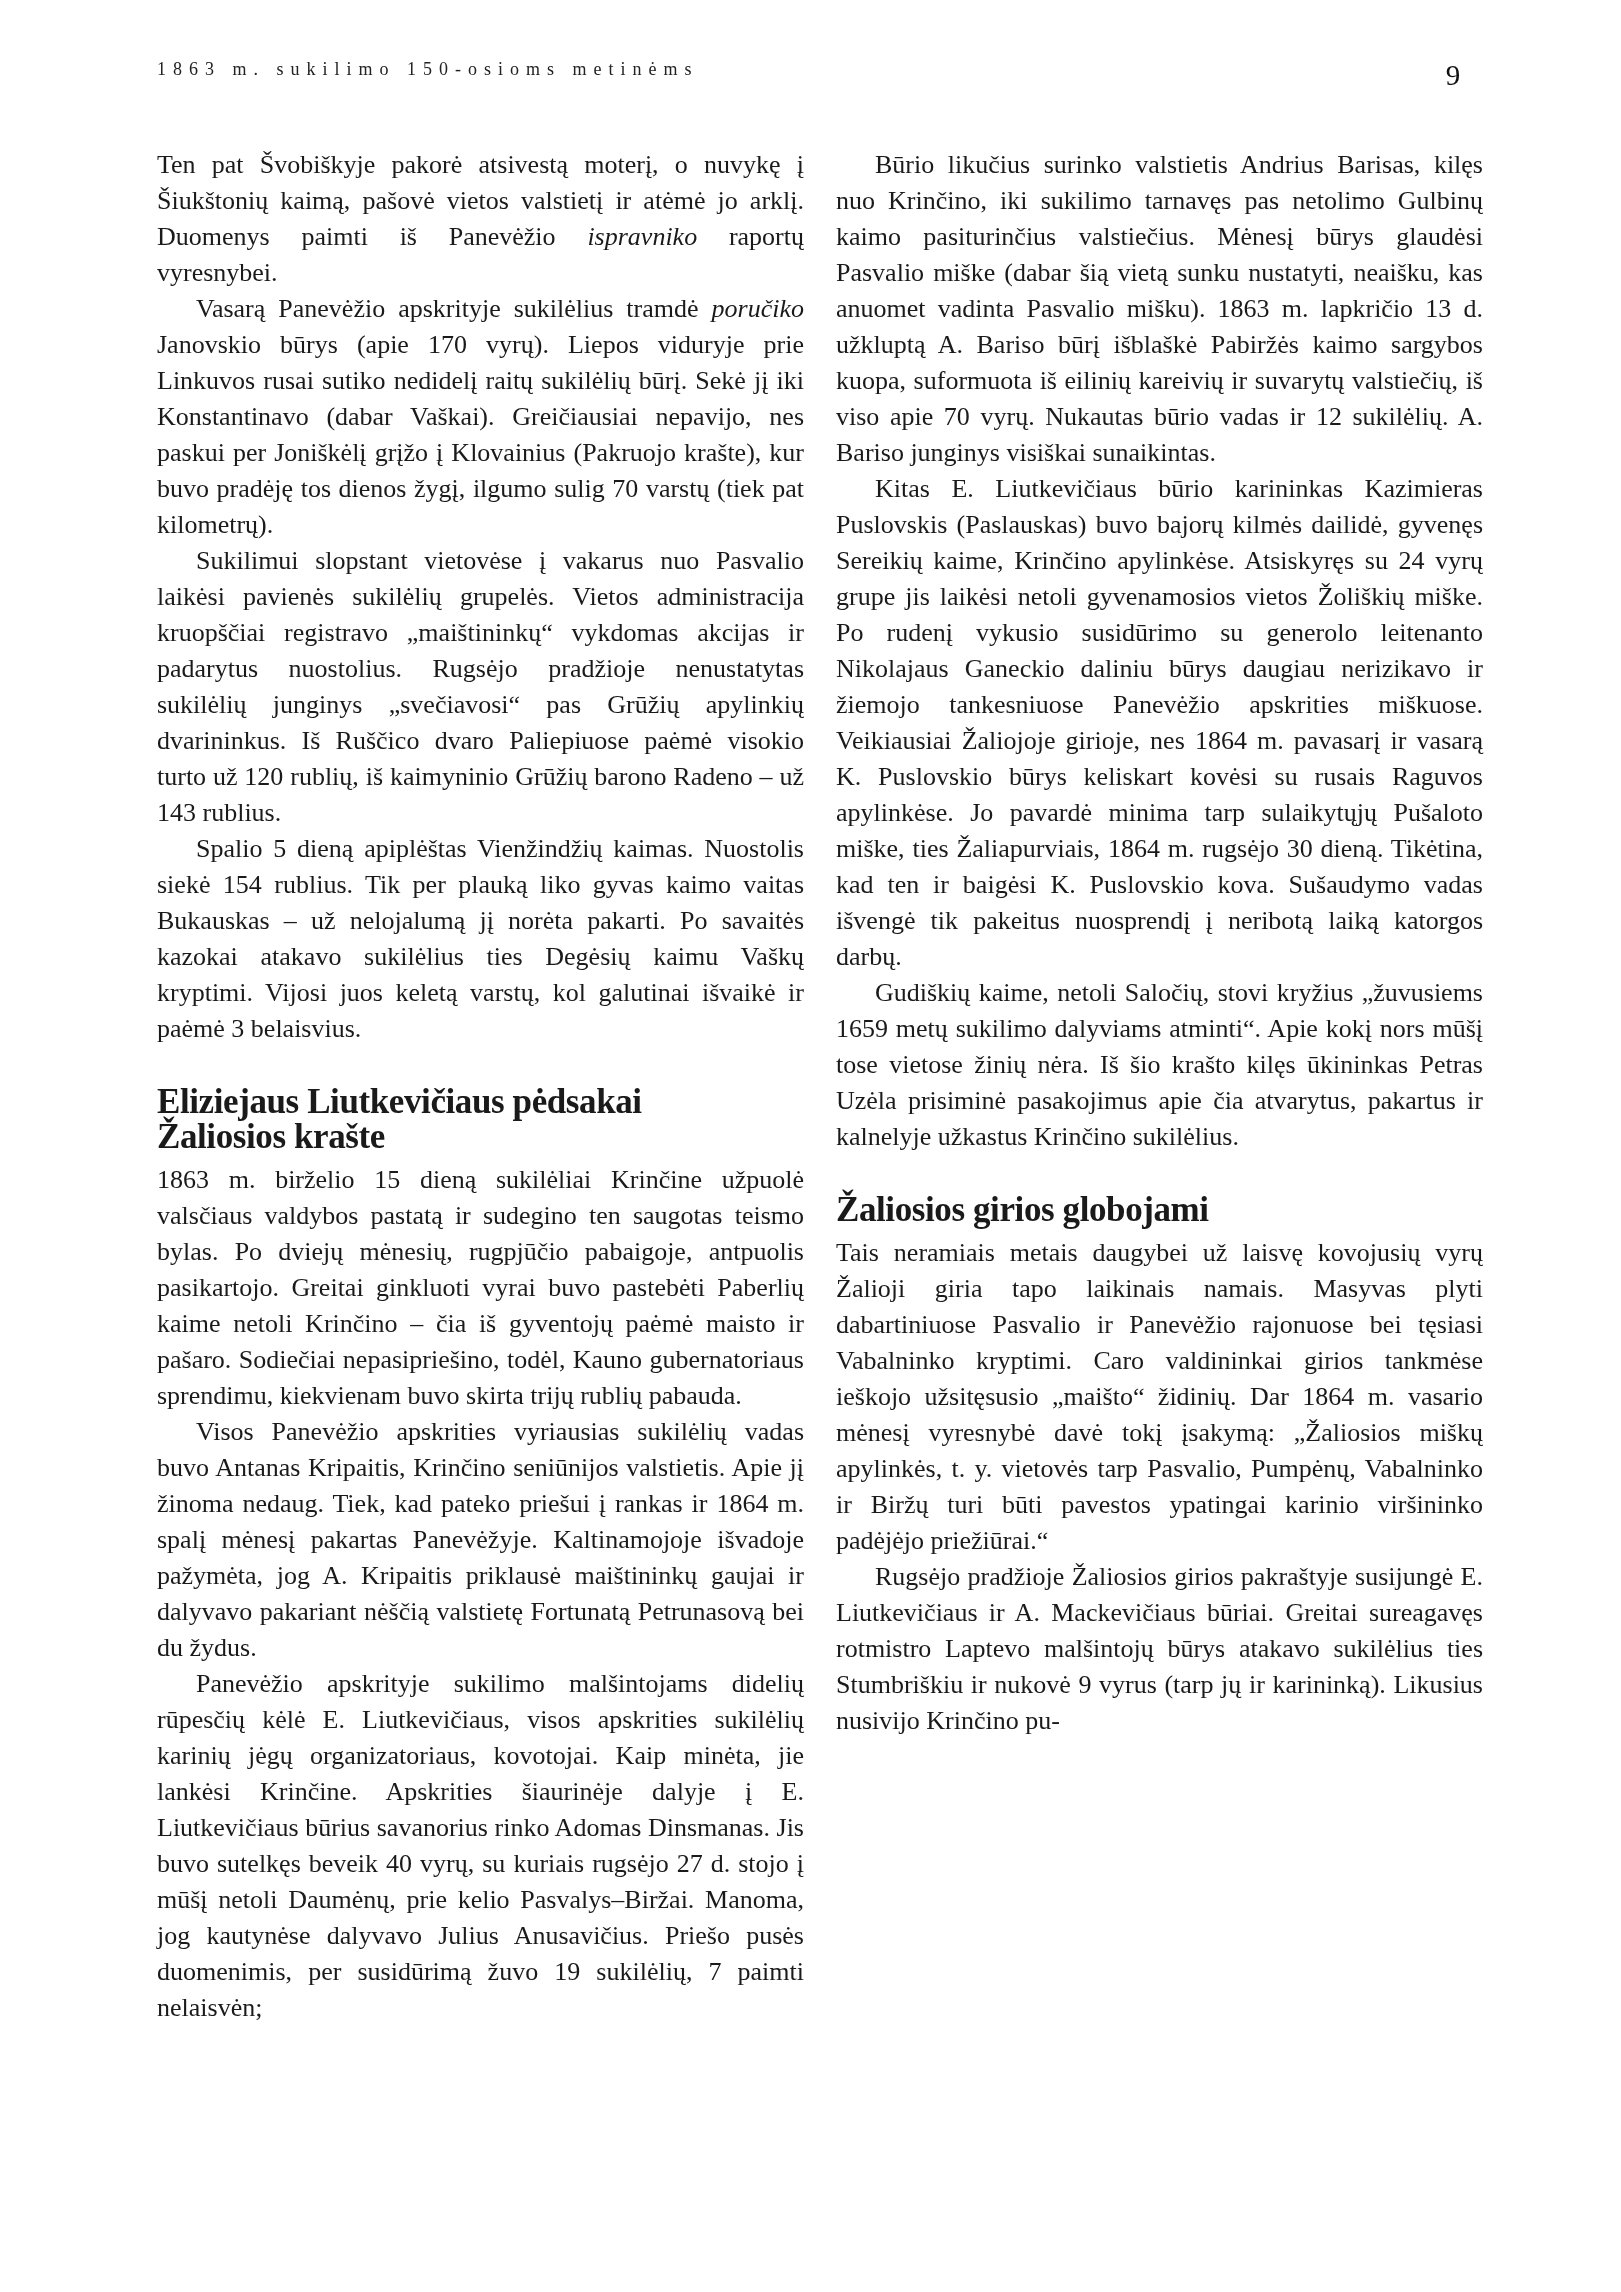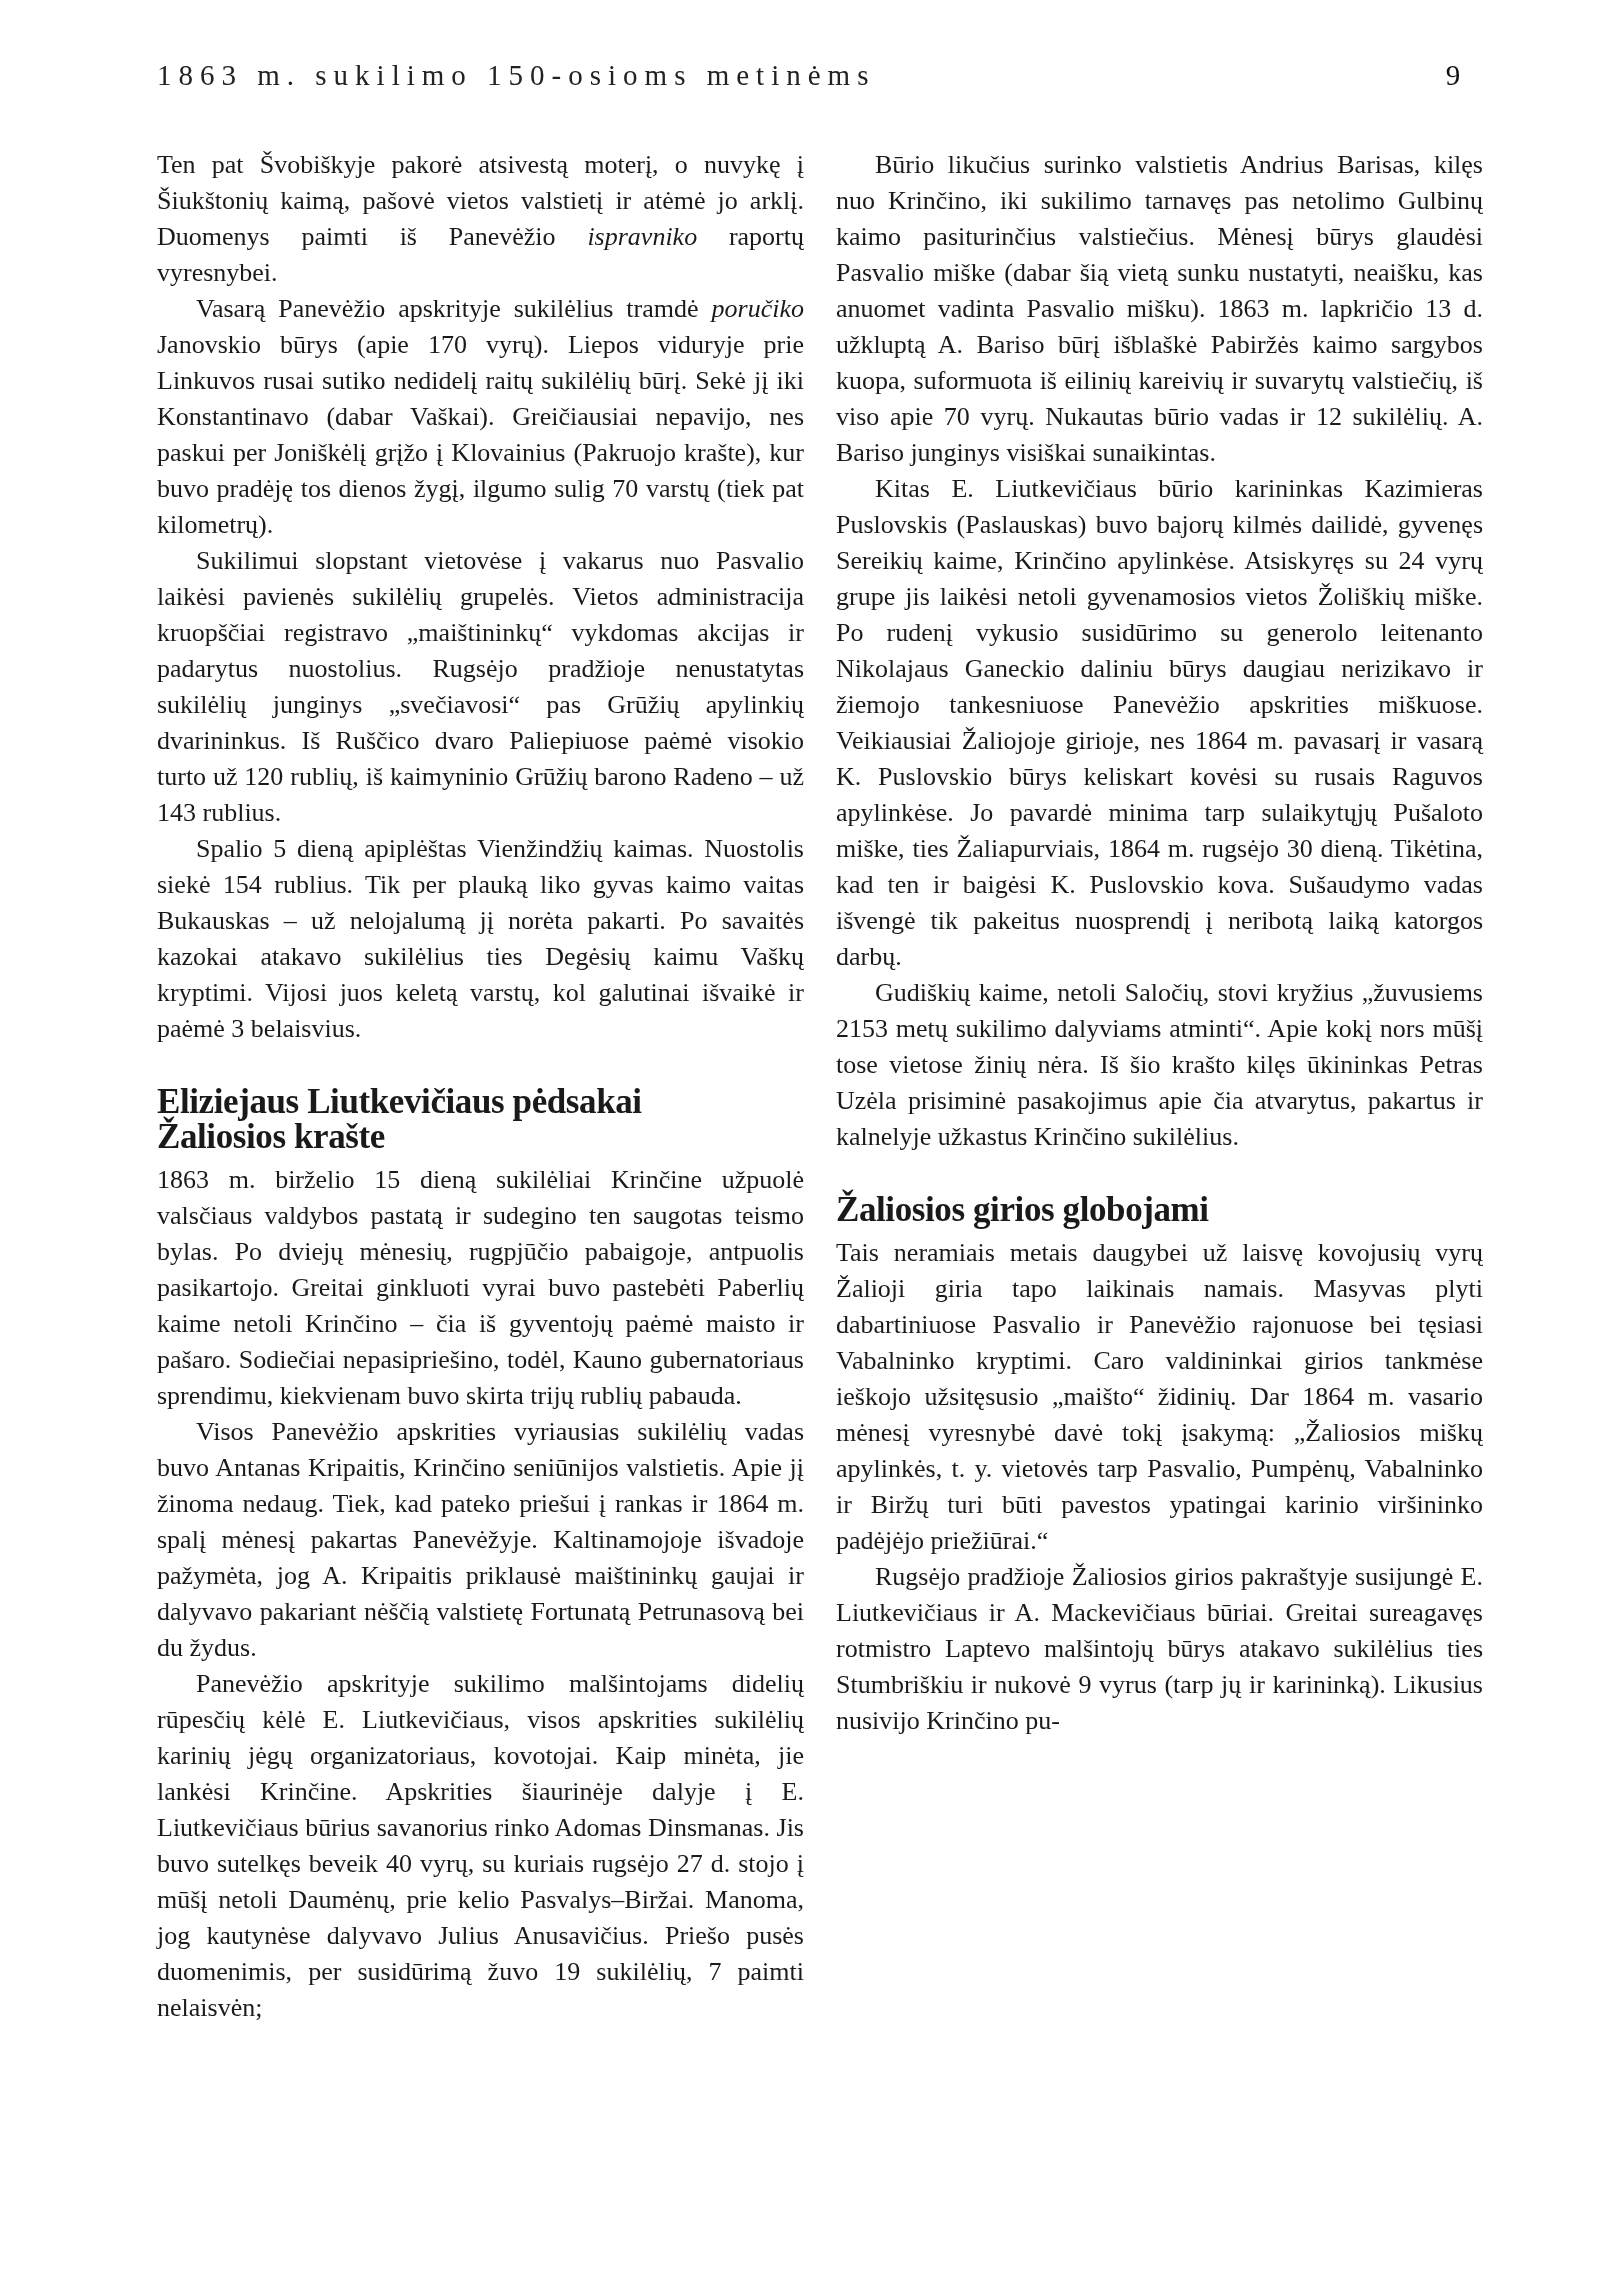--- a/index.html
+++ b/index.html
@@ -6,21 +6,21 @@
   body {
     width: 1621px; height: 2293px; position: relative; overflow: hidden;
     font-family: "Liberation Serif", "DejaVu Serif", serif;
     color: #1a1a1a;
   }
   .running-head {
     position: absolute; top: 59px; left: 157px; width: 1313px; height: 39px;
   }
   .running-title {
     position: absolute; left: 0; top: 0;
-    font-size: 29px; letter-spacing: 7px; color: #222;
+    font-size: 18px; letter-spacing: 7px; color: #222;
   }
   .page-number {
     position: absolute; right: 9.8px; top: 0; font-size: 29px; color: #111;
   }
   .column {
     position: absolute; top: 147px; width: 647px;
     font-size: 26px; line-height: 36px; text-align: justify;
     hyphens: manual;
   }
   .col-left { left: 157px; }
@@ -55,20 +55,20 @@
   </h2>
   <div class="gap-after-heading"></div>
   <p>1863 m. birželio 15 dieną sukilėliai Krinčine užpuolė valsčiaus valdybos pastatą ir sudegino ten saugotas teismo bylas. Po dviejų mėnesių, rugpjūčio pabaigoje, antpuolis pasikartojo. Greitai ginkluoti vyrai buvo pastebėti Paberlių kaime netoli Krinčino – čia iš gyventojų paėmė maisto ir pašaro. Sodiečiai nepasipriešino, todėl, Kauno gubernatoriaus sprendimu, kiekvienam buvo skirta trijų rublių pabauda.</p>
   <p class="indent">Visos Panevėžio apskrities vyriausias sukilėlių vadas buvo Antanas Kripaitis, Krinčino seniūnijos valstietis. Apie jį žinoma nedaug. Tiek, kad pateko priešui į rankas ir 1864 m. spalį mėnesį pakartas Panevėžyje. Kaltinamojoje išvadoje pažymėta, jog A. Kripaitis priklausė maištininkų gaujai ir dalyvavo pakariant nėščią valstietę Fortunatą Petrunasovą bei du žydus.</p>
   <p class="indent">Panevėžio apskrityje sukilimo malšintojams didelių rūpesčių kėlė E. Liutkevičiaus, visos apskrities sukilėlių karinių jėgų organizatoriaus, kovotojai. Kaip minėta, jie lankėsi Krinčine. Apskrities šiaurinėje dalyje į E. Liutkevičiaus būrius savanorius rinko Adomas Dinsmanas. Jis buvo sutelkęs beveik 40 vyrų, su kuriais rugsėjo 27 d. stojo į mūšį netoli Daumėnų, prie kelio Pasvalys–Biržai. Manoma, jog kautynėse dalyvavo Julius Anusavičius. Priešo pusės duomenimis, per susidūrimą žuvo 19 sukilėlių, 7 paimti nelaisvėn;</p>
 </div>
 
 <div class="column col-right">
   <p class="indent">Būrio likučius surinko valstietis Andrius Barisas, kilęs nuo Krinčino, iki sukilimo tarnavęs pas netolimo Gulbinų kaimo pasiturinčius valstiečius. Mėnesį būrys glaudėsi Pasvalio miške (dabar šią vietą sunku nustatyti, neaišku, kas anuomet vadinta Pasvalio mišku). 1863 m. lapkričio 13 d. užkluptą A. Bariso būrį išblaškė Pabiržės kaimo sargybos kuopa, suformuota iš eilinių kareivių ir suvarytų valstiečių, iš viso apie 70 vyrų. Nukautas būrio vadas ir 12 sukilėlių. A. Bariso junginys visiškai sunaikintas.</p>
   <p class="indent">Kitas E. Liutkevičiaus būrio karininkas Kazimieras Puslovskis (Paslauskas) buvo bajorų kilmės dailidė, gyvenęs Sereikių kaime, Krinčino apylinkėse. Atsiskyręs su 24 vyrų grupe jis laikėsi netoli gyvenamosios vietos Žoliškių miške. Po rudenį vykusio susidūrimo su generolo leitenanto Nikolajaus Ganeckio daliniu būrys daugiau nerizikavo ir žiemojo tankesniuose Panevėžio apskrities miškuose. Veikiausiai Žaliojoje girioje, nes 1864 m. pavasarį ir vasarą K. Puslovskio būrys keliskart kovėsi su rusais Raguvos apylinkėse. Jo pavardė minima tarp sulaikytųjų Pušaloto miške, ties Žaliapurviais, 1864 m. rugsėjo 30 dieną. Tikėtina, kad ten ir baigėsi K. Puslovskio kova. Sušaudymo vadas išvengė tik pakeitus nuosprendį į neribotą laiką katorgos darbų.</p>
-  <p class="indent">Gudiškių kaime, netoli Saločių, stovi kryžius „žuvusiems 2153 metų sukilimo dalyviams atminti“. Apie kokį nors mūšį tose vietose žinių nėra. Iš šio krašto kilęs ūkininkas Petras Uzėla prisiminė pasakojimus apie čia atvarytus, pakartus ir kalnelyje užkastus Krinčino sukilėlius.</p>
+  <p class="indent">Gudiškių kaime, netoli Saločių, stovi kryžius „žuvusiems 1659 metų sukilimo dalyviams atminti“. Apie kokį nors mūšį tose vietose žinių nėra. Iš šio krašto kilęs ūkininkas Petras Uzėla prisiminė pasakojimus apie čia atvarytus, pakartus ir kalnelyje užkastus Krinčino sukilėlius.</p>
   <div class="gap-before-heading"></div>
   <h2>Žaliosios girios globojami</h2>
   <div class="gap-after-heading"></div>
   <p>Tais neramiais metais daugybei už laisvę kovojusių vyrų Žalioji giria tapo laikinais namais. Masyvas plyti dabartiniuose Pasvalio ir Panevėžio rajonuose bei tęsiasi Vabalninko kryptimi. Caro valdininkai girios tankmėse ieškojo užsitęsusio „maišto“ židinių. Dar 1864 m. vasario mėnesį vyresnybė davė tokį įsakymą: „Žaliosios miškų apylinkės, t. y. vietovės tarp Pasvalio, Pumpėnų, Vabalninko ir Biržų turi būti pavestos ypatingai karinio viršininko padėjėjo priežiūrai.“</p>
   <p class="indent">Rugsėjo pradžioje Žaliosios girios pakraštyje susijungė E. Liutkevičiaus ir A. Mackevičiaus būriai. Greitai sureagavęs rotmistro Laptevo malšintojų būrys atakavo sukilėlius ties Stumbriškiu ir nukovė 9 vyrus (tarp jų ir karininką). Likusius nusivijo Krinčino pu-</p>
 </div>
 
 
 </body></html>

